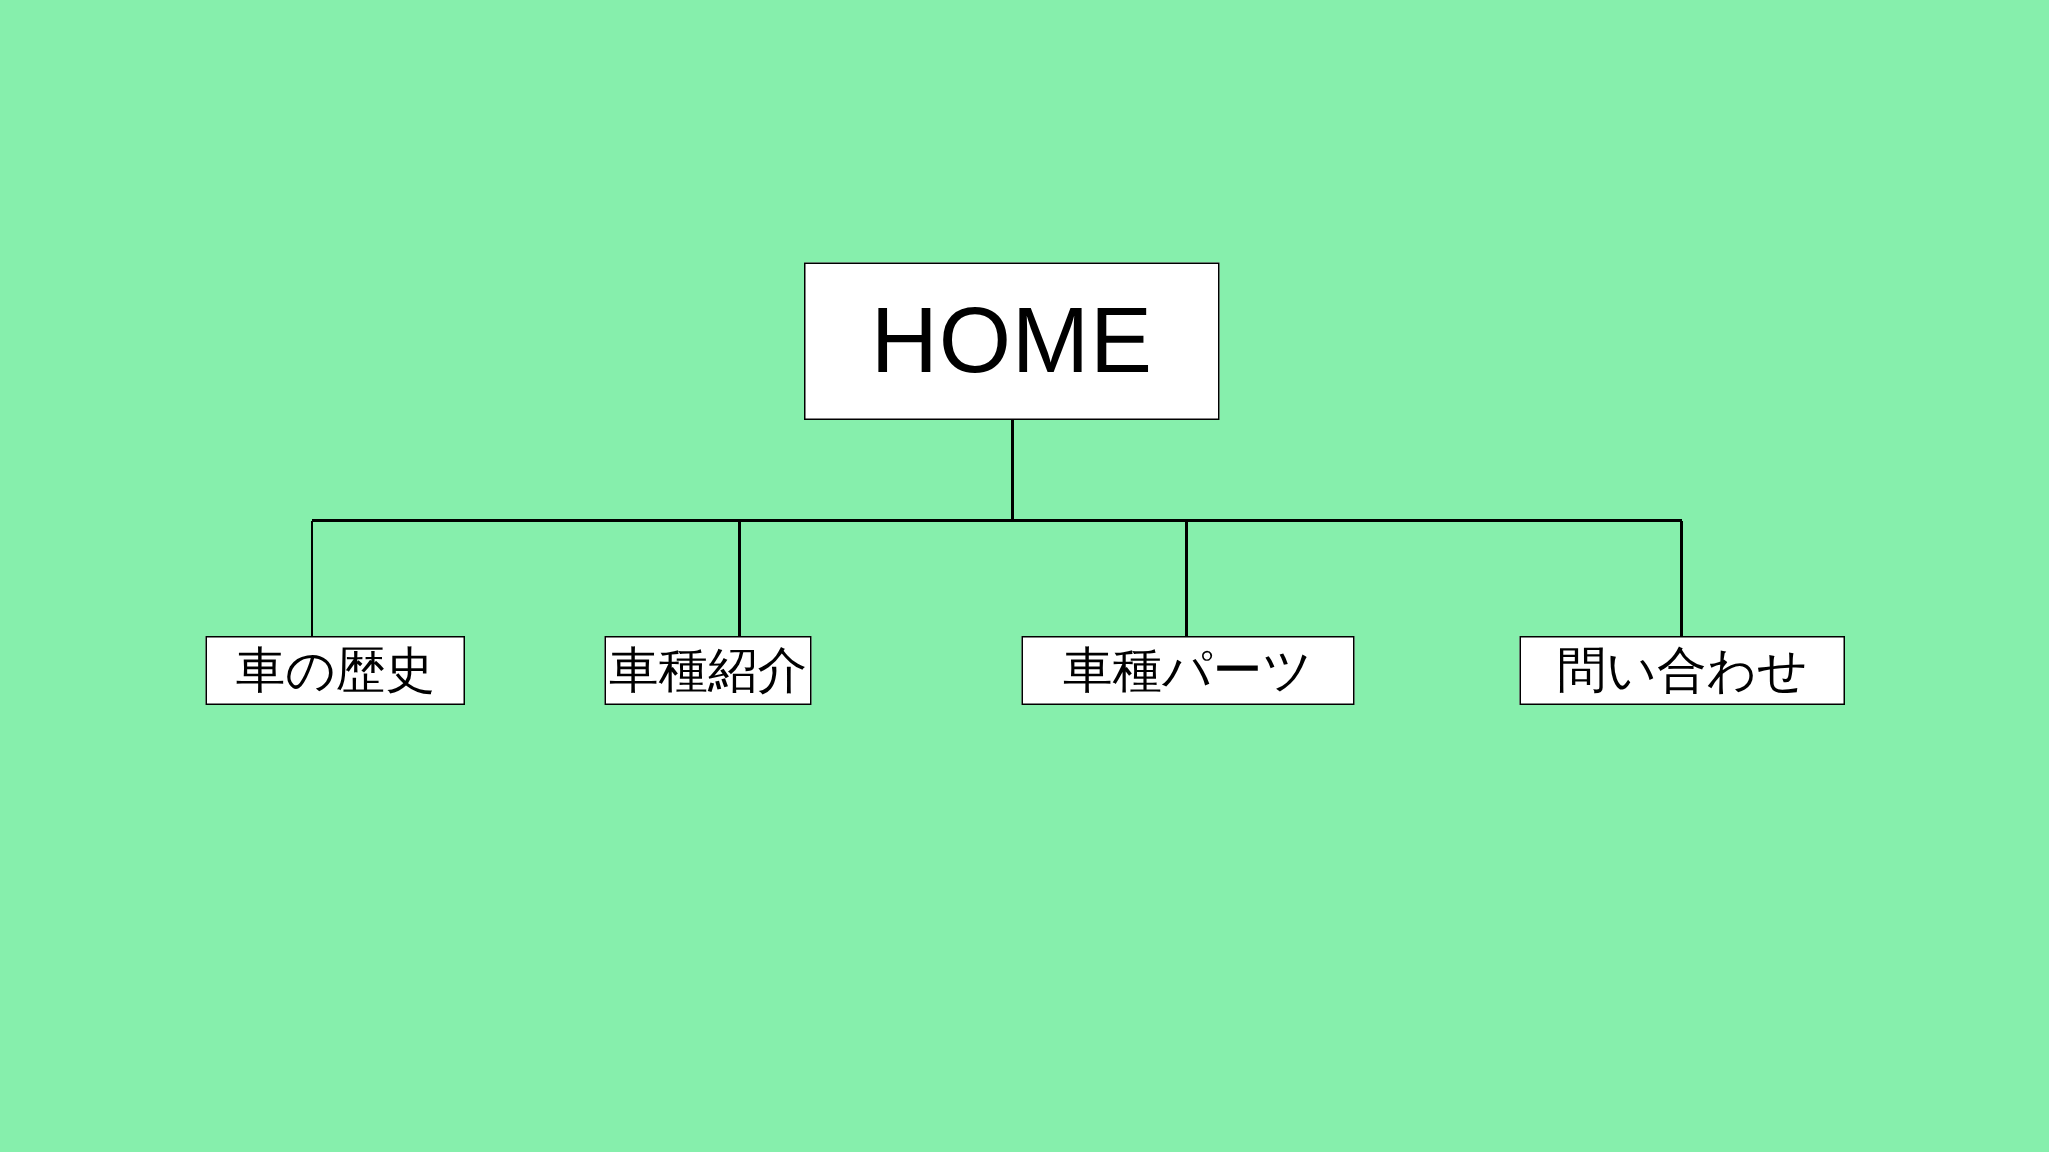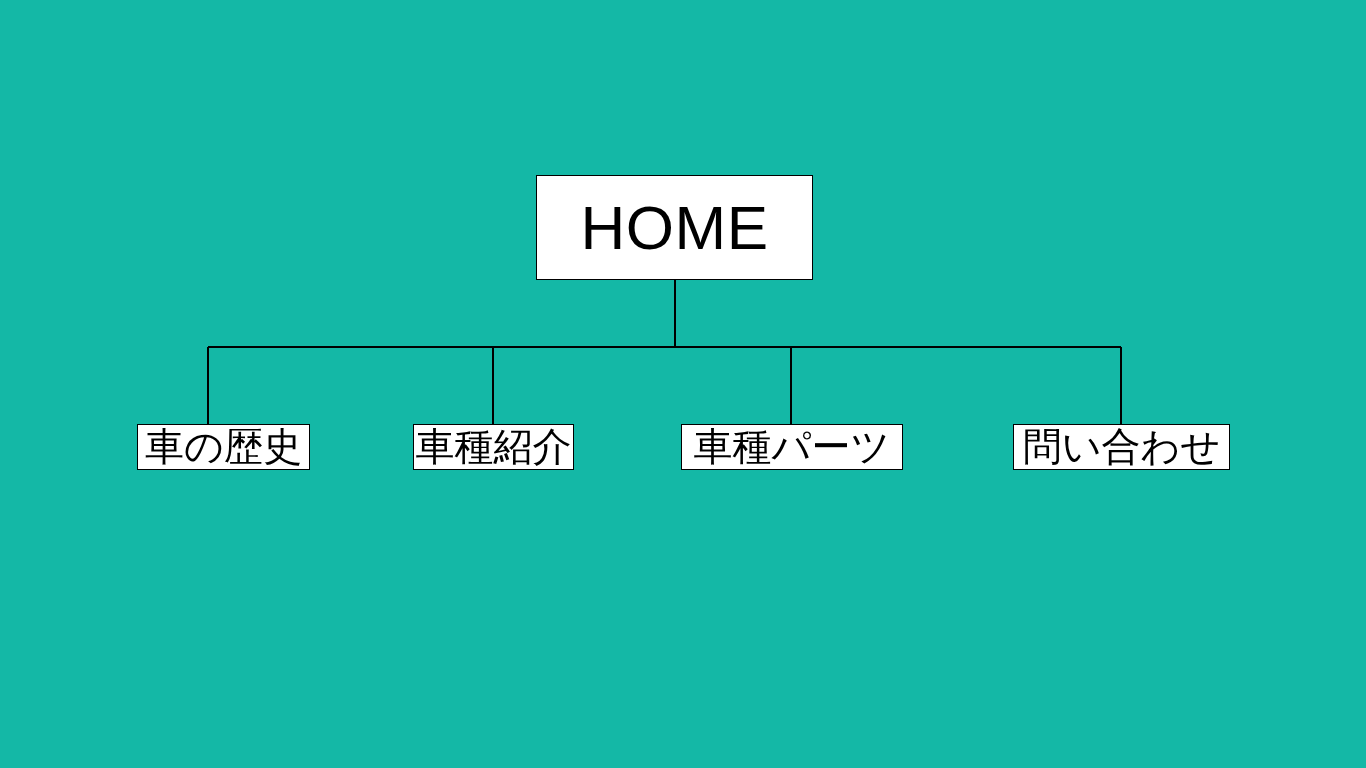--- a/index.html
+++ b/index.html
@@ -11,21 +11,21 @@
   body {
     font-family: "Liberation Sans", "DejaVu Sans", sans-serif;
     color: #000000;
     -webkit-font-smoothing: antialiased;
   }
 
   #canvas {
     position: relative;
     width: 1366px;
     height: 768px;
-    background: #14b8a6;
+    background: #86efac;
     overflow: hidden;
   }
 
   
   #connectors {
     position: absolute;
     left: 0;
     top: 0;
     width: 1366px;
     height: 768px;
@@ -59,28 +59,28 @@
     font-size: 62px;
     font-weight: 400;
     letter-spacing: 0.5px;
   }
 
   .node-child {
     top: 424px;
     height: 46px;
   }
   .node-child .node-label {
-    font-size: 39px;
+    font-size: 33px;
     font-weight: 400;
     letter-spacing: 0px;
     transform: translateY(-1px);
   }
 
   .child-0 { left: 137px; width: 173px; }
-  .child-1 { left: 413px; width: 161px; }
+  .child-1 { left: 403px; width: 138px; }
   .child-2 { left: 681px; width: 222px; text-align: center; }
   .child-3 { left: 1013px; width: 217px; text-align: right; }
 
   .node-label {
     display: block;
   }
 </style>
 </head>
 <body>
 

